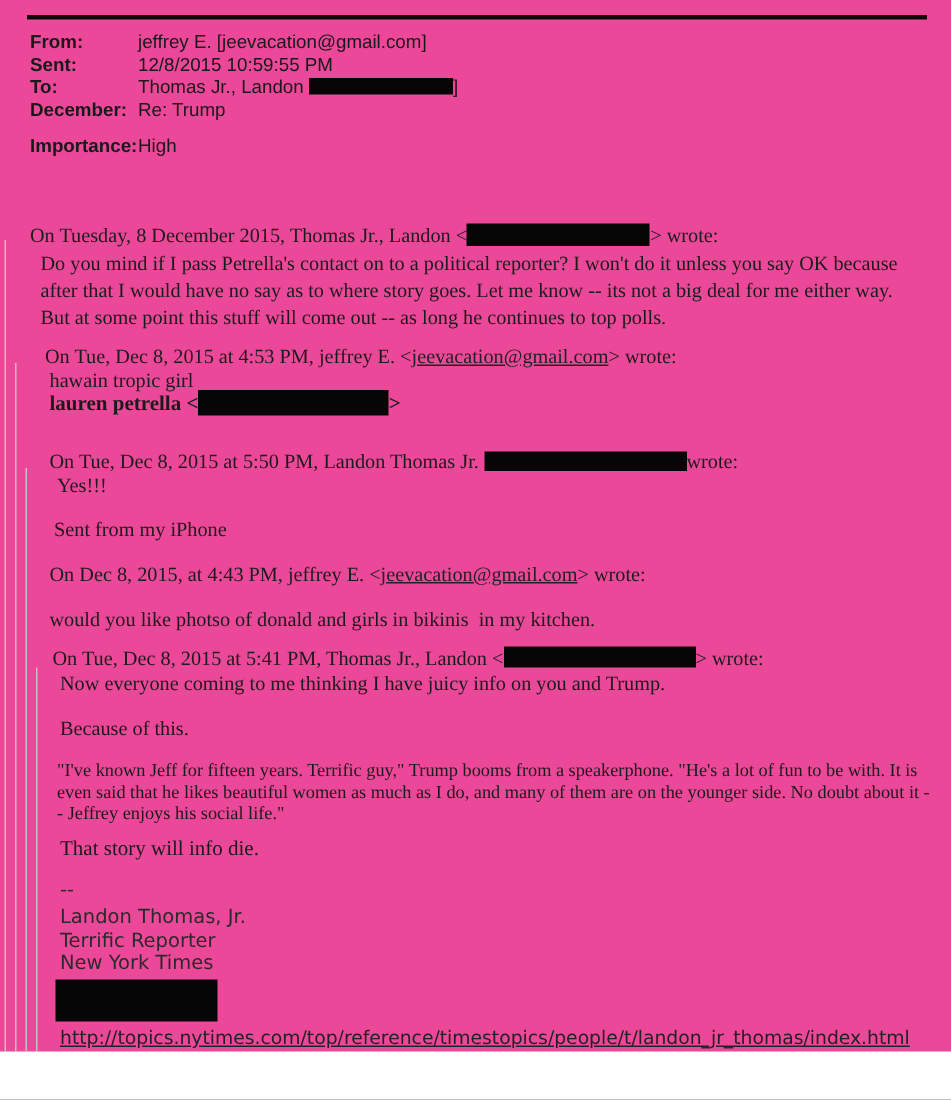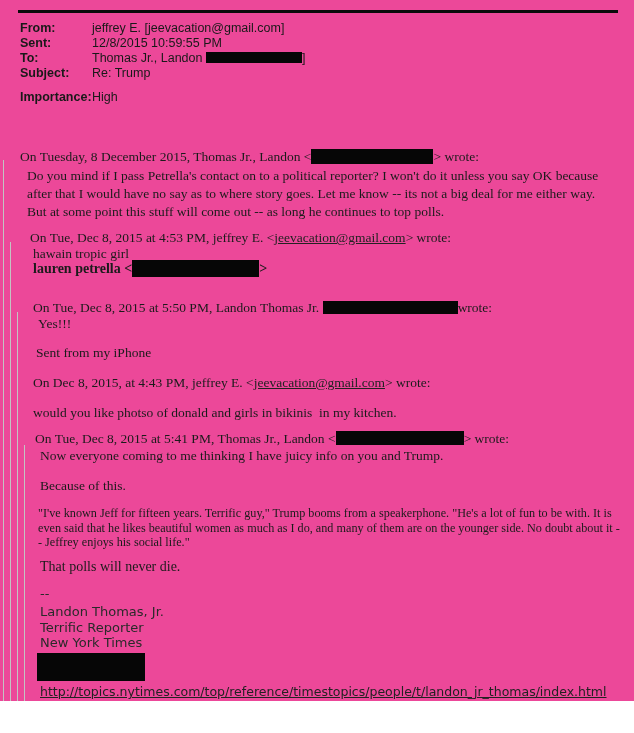--- a/index.html
+++ b/index.html
@@ -92,21 +92,21 @@
     <div class="hrow">
       <span class="hlabel">From:</span><span class="hvalue">jeffrey E. [jeevacation@gmail.com]</span>
     </div>
     <div class="hrow">
       <span class="hlabel">Sent:</span><span class="hvalue">12/8/2015 10:59:55 PM</span>
     </div>
     <div class="hrow">
       <span class="hlabel">To:</span><span class="hvalue"><span>Thomas Jr., Landon </span><span class="redact r-to"></span><span>]</span></span>
     </div>
     <div class="hrow">
-      <span class="hlabel">Subject:</span><span class="hvalue">Re: Trump</span>
+      <span class="hlabel">December:</span><span class="hvalue">Re: Trump</span>
     </div>
     <div class="hrow gap">
       <span class="hlabel">Importance:</span><span class="hvalue">High</span>
     </div>
   </div>
 
   <div class="qbar qb1"></div>
   <div class="qbar qb2"></div>
   <div class="qbar qb3"></div>
   <div class="qbar qb4"></div>
@@ -133,21 +133,21 @@
   <div class="b q4body">would you like photso of donald and girls in bikinis  in my kitchen.</div>
 
   <div class="b q5h"><span>On Tue, Dec 8, 2015 at 5:41 PM, Thomas Jr., Landon &lt;</span><span class="redact r5"></span><span>&gt; wrote:</span></div>
 
   <div class="b q5l1">Now everyone coming to me thinking I have juicy info on you and Trump.</div>
 
   <div class="b q5l2">Because of this.</div>
 
   <div class="b q5quote">"I've known Jeff for fifteen years. Terrific guy," Trump booms from a speakerphone. "He's a lot of fun to be with. It is even said that he likes beautiful women as much as I do, and many of them are on the younger side. No doubt about it -- Jeffrey enjoys his social life."</div>
 
-  <div class="b q5l3">That polls will never die.</div>
+  <div class="b q5l3">That story will info die.</div>
 
   <div class="b sig sigdiv">--</div>
   <div class="b sig signame">Landon Thomas, Jr.</div>
   <div class="b sig sigtitle">Terrific Reporter</div>
   <div class="b sig sigorg">New York Times</div>
 
   <div class="r-sig"></div>
 
   <div class="b sig sigurl"><span class="lnk">http://topics.nytimes.com/top/reference/timestopics/people/t/landon_jr_thomas/index.html</span></div>
 

